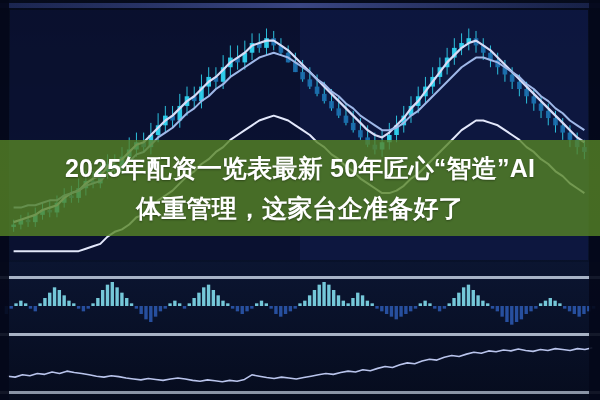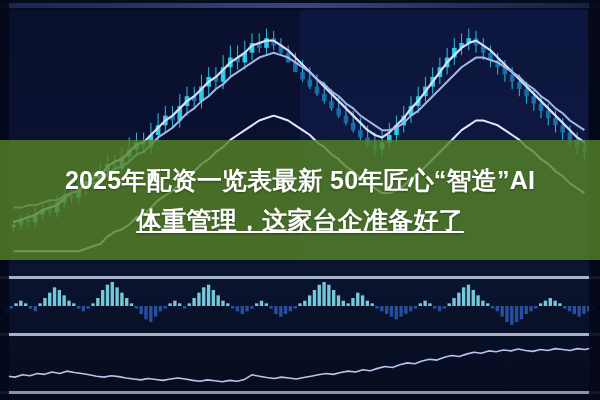--- a/index.html
+++ b/index.html
@@ -13,40 +13,40 @@
   
   .chart-layer{position:absolute;left:0;top:0;width:600px;height:400px;}
   .chart-svg{display:block;width:600px;height:400px;}
 
   
   .headline-band{
     position:absolute;
     left:0;
     top:140px;
     width:600px;
-    height:120px;
+    height:96px;
     background:rgba(86,132,38,0.80);
     display:flex;
     flex-direction:column;
     align-items:center;
     justify-content:center;
     box-sizing:border-box;
     padding:0 26px;
   }
   .headline-text{
     color:#ffffff;
     font-weight:bold;
     font-size:25px;
     line-height:40px;
     text-align:center;
     letter-spacing:0.2px;
     text-shadow:0 1px 2px rgba(0,0,0,0.35);
     white-space:nowrap;
   }
-  .headline-text.line2{white-space:normal;text-decoration:underline;}
+  .headline-text.line2{white-space:normal;}
 </style>
 </head>
 <body>
 
 <div id="stage">
 
   <div class="chart-layer">
     <svg class="chart-svg" viewBox="0 0 600 400" preserveAspectRatio="none">
       <defs>
         <linearGradient id="bgGrad" x1="0" y1="0" x2="0" y2="1">

